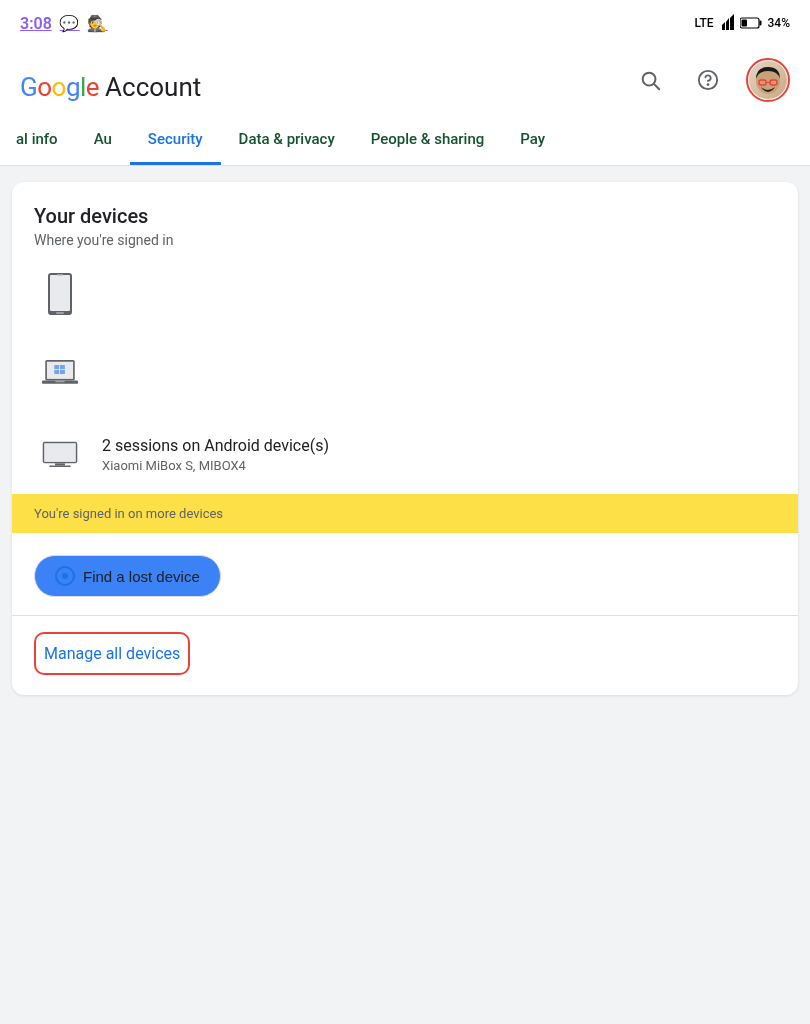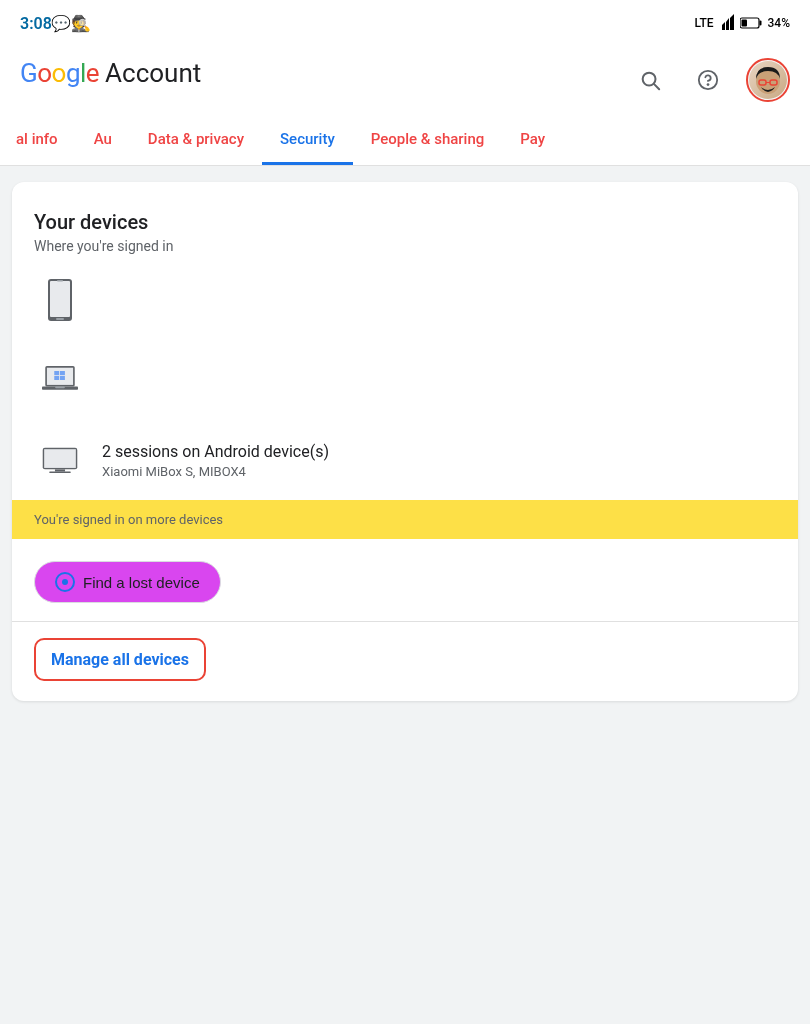--- a/index.html
+++ b/index.html
@@ -16,39 +16,41 @@
       background: #fff;
       display: flex;
       justify-content: space-between;
       align-items: center;
       padding: 10px 20px 8px 20px;
       height: 44px;
     }
     .status-left {
       font-size: 16px;
       font-weight: 600;
-      color: #0369a1;
-      display: flex;
-      align-items: center;
+      color: #8b5cf6;
+      display: flex;
+      align-items: center;
+      gap: 8px;
+      text-decoration: underline;
     }
     .status-right {
       font-size: 12px;
       font-weight: 500;
       color: #000;
       display: flex;
       align-items: center;
       gap: 6px;
     }
 
     
     .header {
       background: #fff;
       display: flex;
       justify-content: space-between;
-      align-items: flex-start;
+      align-items: flex-end;
       padding: 14px 20px 14px 20px;
       border-bottom: none;
     }
     .google-logo {
       font-size: 26px;
       font-weight: 400;
       letter-spacing: -0.5px;
     }
     .g-blue { color: #4285F4; }
     .g-red { color: #EA4335; }
@@ -106,21 +108,21 @@
       overflow-x: auto;
       display: flex;
       border-bottom: 1px solid #e0e0e0;
       scrollbar-width: none;
     }
     .tabs-container::-webkit-scrollbar { display: none; }
     .tab-item {
       flex-shrink: 0;
       padding: 14px 18px;
       font-size: 15px;
-      color: #ef4444;
+      color: #14532d;
       cursor: pointer;
       white-space: nowrap;
       border-bottom: 3px solid transparent;
       font-weight: 500;
       position: relative;
     }
     .tab-item.active {
       color: #1a73e8;
       border-bottom: 3px solid #1a73e8;
     }
@@ -135,21 +137,21 @@
 
     
     .card {
       background: #fff;
       border-radius: 12px;
       overflow: hidden;
       box-shadow: 0 1px 3px rgba(0,0,0,0.1);
     }
 
     .card-header {
-      padding: 28px 22px 6px 22px;
+      padding: 22px 22px 6px 22px;
     }
     .card-title {
       font-size: 20px;
       font-weight: 500;
       color: #202124;
       margin-bottom: 4px;
     }
     .card-subtitle {
       font-size: 14px;
       color: #5f6368;
@@ -205,39 +207,39 @@
 
     
     .find-device-btn {
       display: inline-flex;
       align-items: center;
       gap: 8px;
       margin: 18px 22px;
       padding: 10px 20px;
       border: 1.5px solid #dadce0;
       border-radius: 24px;
-      background: #d946ef;
+      background: #3b82f6;
       font-size: 15px;
       color: #202124;
       cursor: pointer;
       font-weight: 500;
     }
 
     
     .manage-devices-row {
       padding: 16px 22px 20px 22px;
       border-top: 1px solid #e0e0e0;
     }
     .manage-devices-link {
       display: inline-block;
       font-size: 16px;
       color: #1a73e8;
-      font-weight: 700;
-      cursor: pointer;
-      padding: 10px 15px;
+      font-weight: 400;
+      cursor: pointer;
+      padding: 10px 8px;
       border: 2.5px solid #EA4335;
       border-radius: 10px;
       text-decoration: none;
     }
 
     
     .locate-icon {
       width: 20px;
       height: 20px;
       border-radius: 50%;
@@ -324,22 +326,22 @@
           <line x1="15" y1="19.5" x2="19" y2="19.5" stroke="#EA4335" stroke-width="1.2"></line>
         </svg>
       </div>
     </div>
   </div>
 </div>
 
 <div class="tabs-container">
   <div class="tab-item">al info</div>
   <div class="tab-item">Au</div>
+  <div class="tab-item active">Security</div>
   <div class="tab-item">Data &amp; privacy</div>
-  <div class="tab-item active">Security</div>
   <div class="tab-item">People &amp; sharing</div>
   <div class="tab-item">Pay</div>
 </div>
 
 <div class="main-content">
   <div class="card">
 
     <div class="card-header">
       <div class="card-title">Your devices</div>
       <div class="card-subtitle">Where you're signed in</div>

